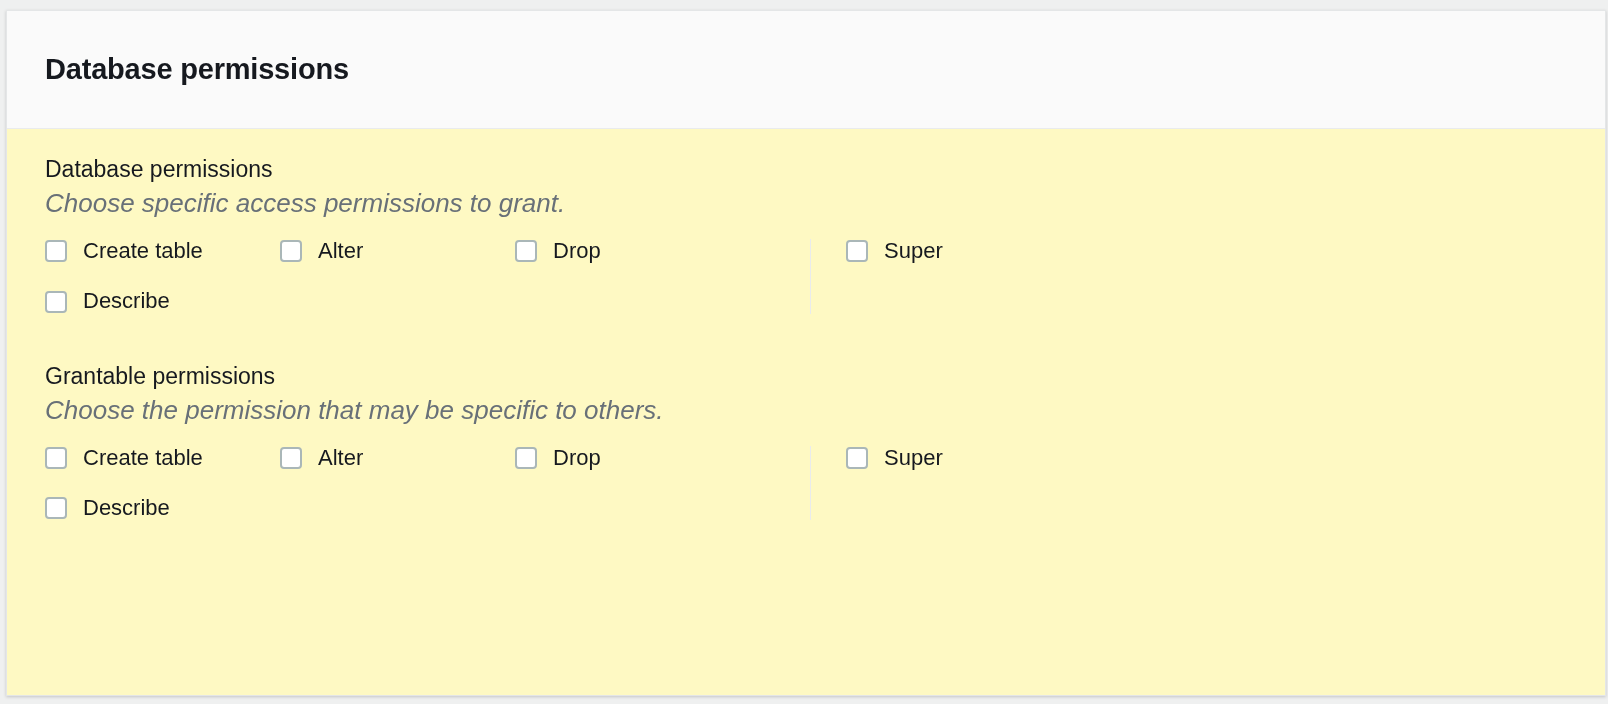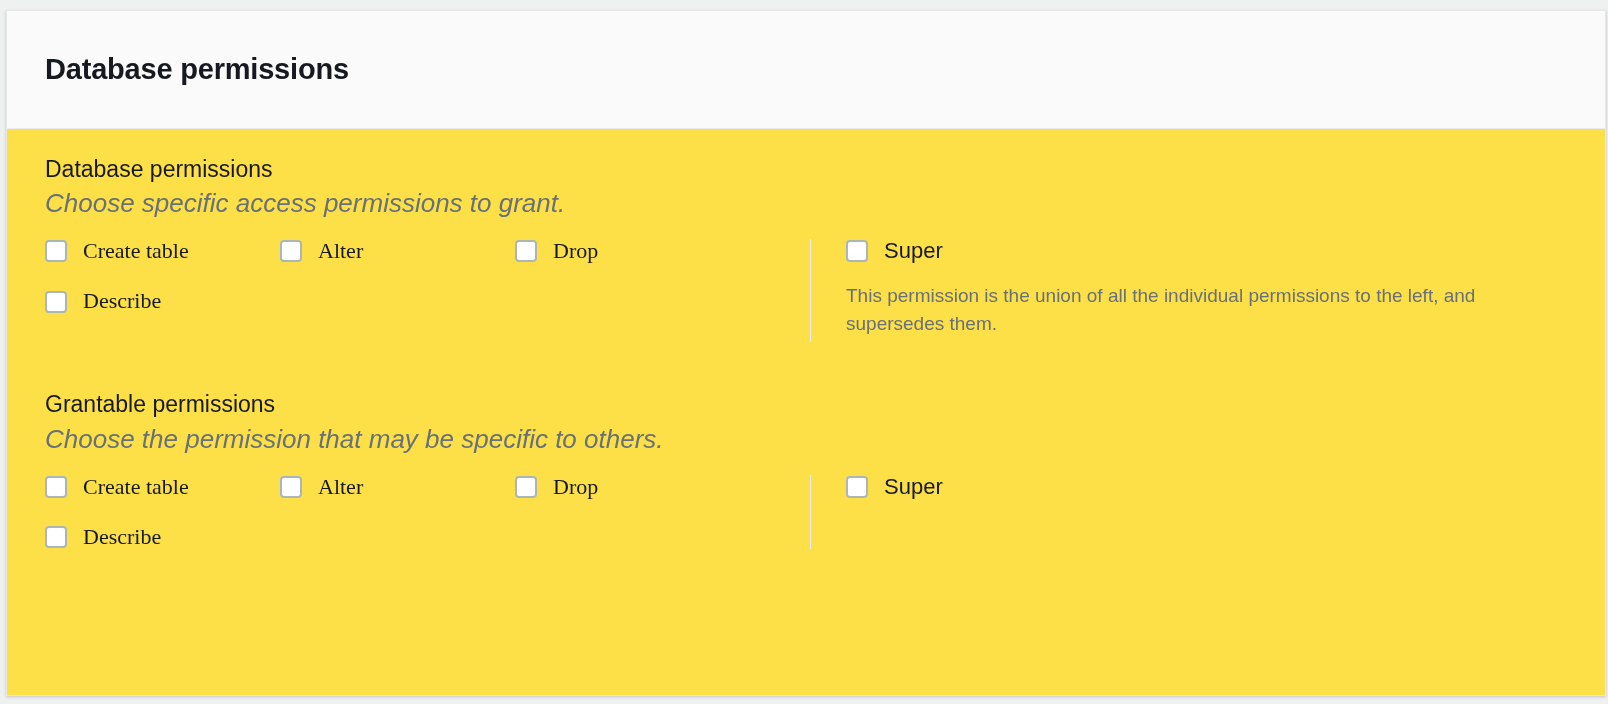--- a/index.html
+++ b/index.html
@@ -14,21 +14,21 @@
     -webkit-font-smoothing: antialiased;
     overflow: hidden;
   }
 
   .panel {
     position: absolute;
     left: 6px;
     top: 10px;
     width: 1600px;
     height: 686px;
-    background: #fde047;
+    background: #fef9c3;
     border: 1px solid #e4e6e7;
     box-sizing: border-box;
     box-shadow: 0 1px 3px rgba(0, 7, 22, 0.18);
   }
 
   .panel-header {
     height: 118px;
     background: #fafafa;
     border-bottom: 1px solid #e9ebed;
     box-sizing: border-box;
@@ -89,21 +89,20 @@
     flex: 1 1 auto;
     border-left: 1px solid #e9ebed;
     padding-left: 35px;
     padding-bottom: 4px;
     box-sizing: border-box;
   }
 
   .cb-row {
     display: flex;
     align-items: center;
-    font-family: Liberation Serif, serif;
   }
   .cb-row + .cb-row {
     margin-top: 26px;
   }
 
   .cb-item {
     display: flex;
     align-items: center;
     box-sizing: border-box;
   }
@@ -182,21 +181,20 @@
           </div>
         </div>
 
         <div class="col-right">
           <div class="super-row">
             <label class="cb-item">
               <span class="checkbox"></span>
               <span class="cb-label">Super</span>
             </label>
           </div>
-          <div class="hint-text">This permission is the union of all the individual permissions to the left, and supersedes them.</div>
         </div>
 
       </div>
     </div>
 
     <div class="section">
       <div class="section-heading">Grantable permissions</div>
       <div class="section-desc">Choose the permission that may be specific to others.</div>
 
       <div class="columns">

